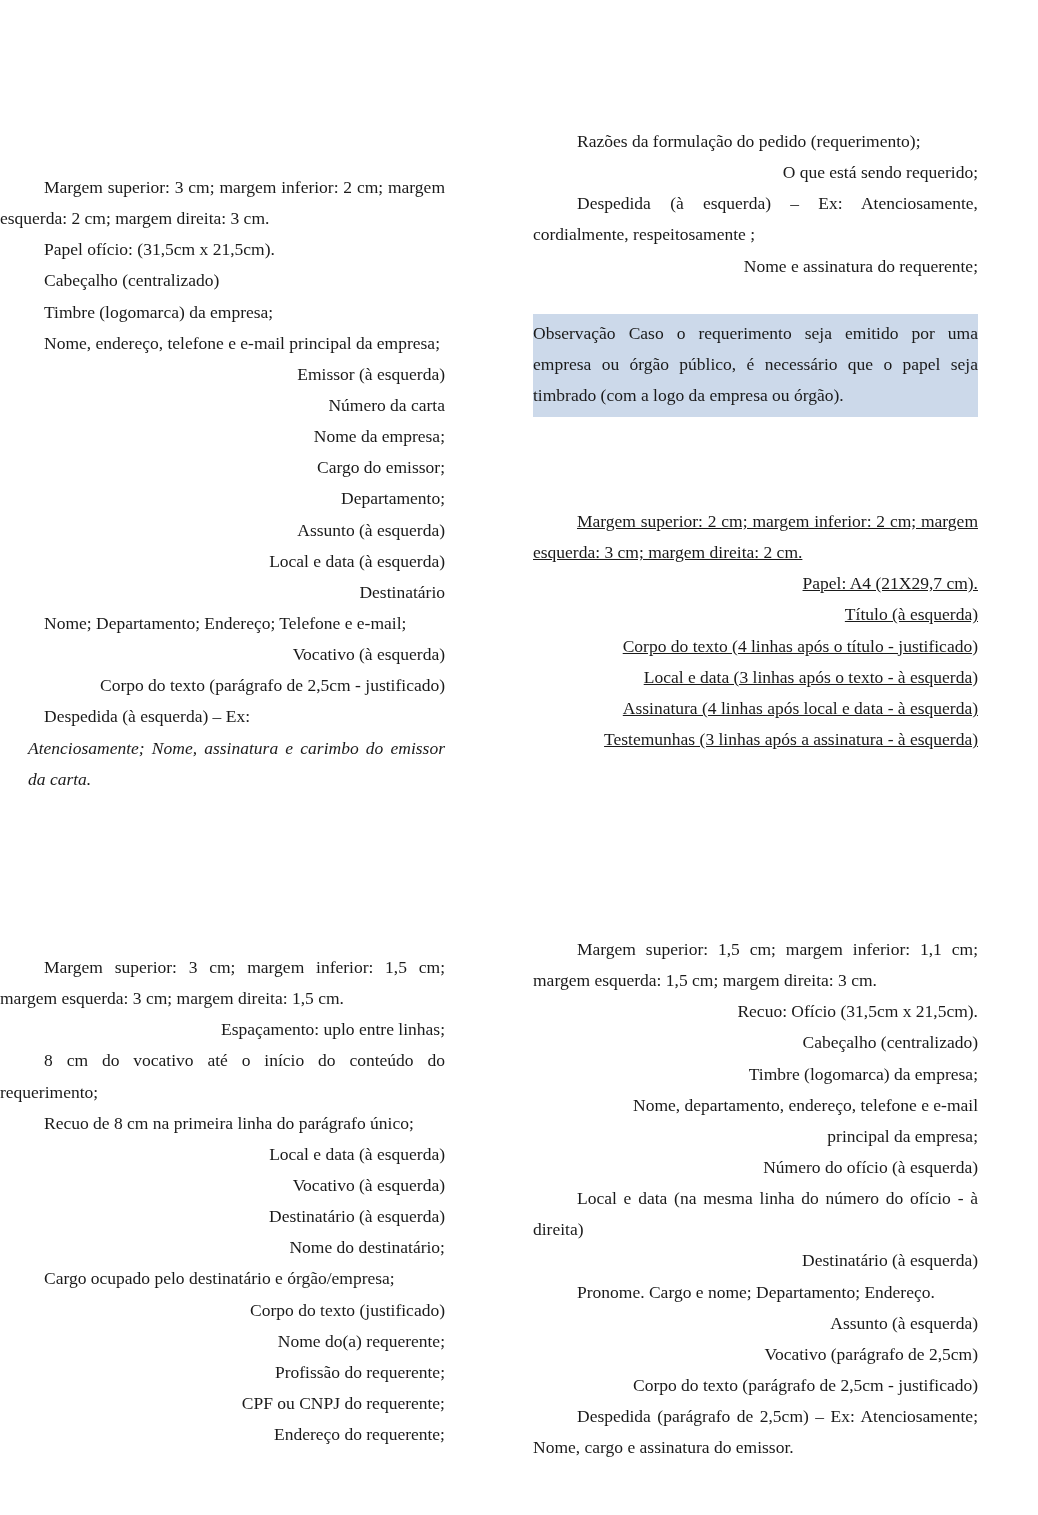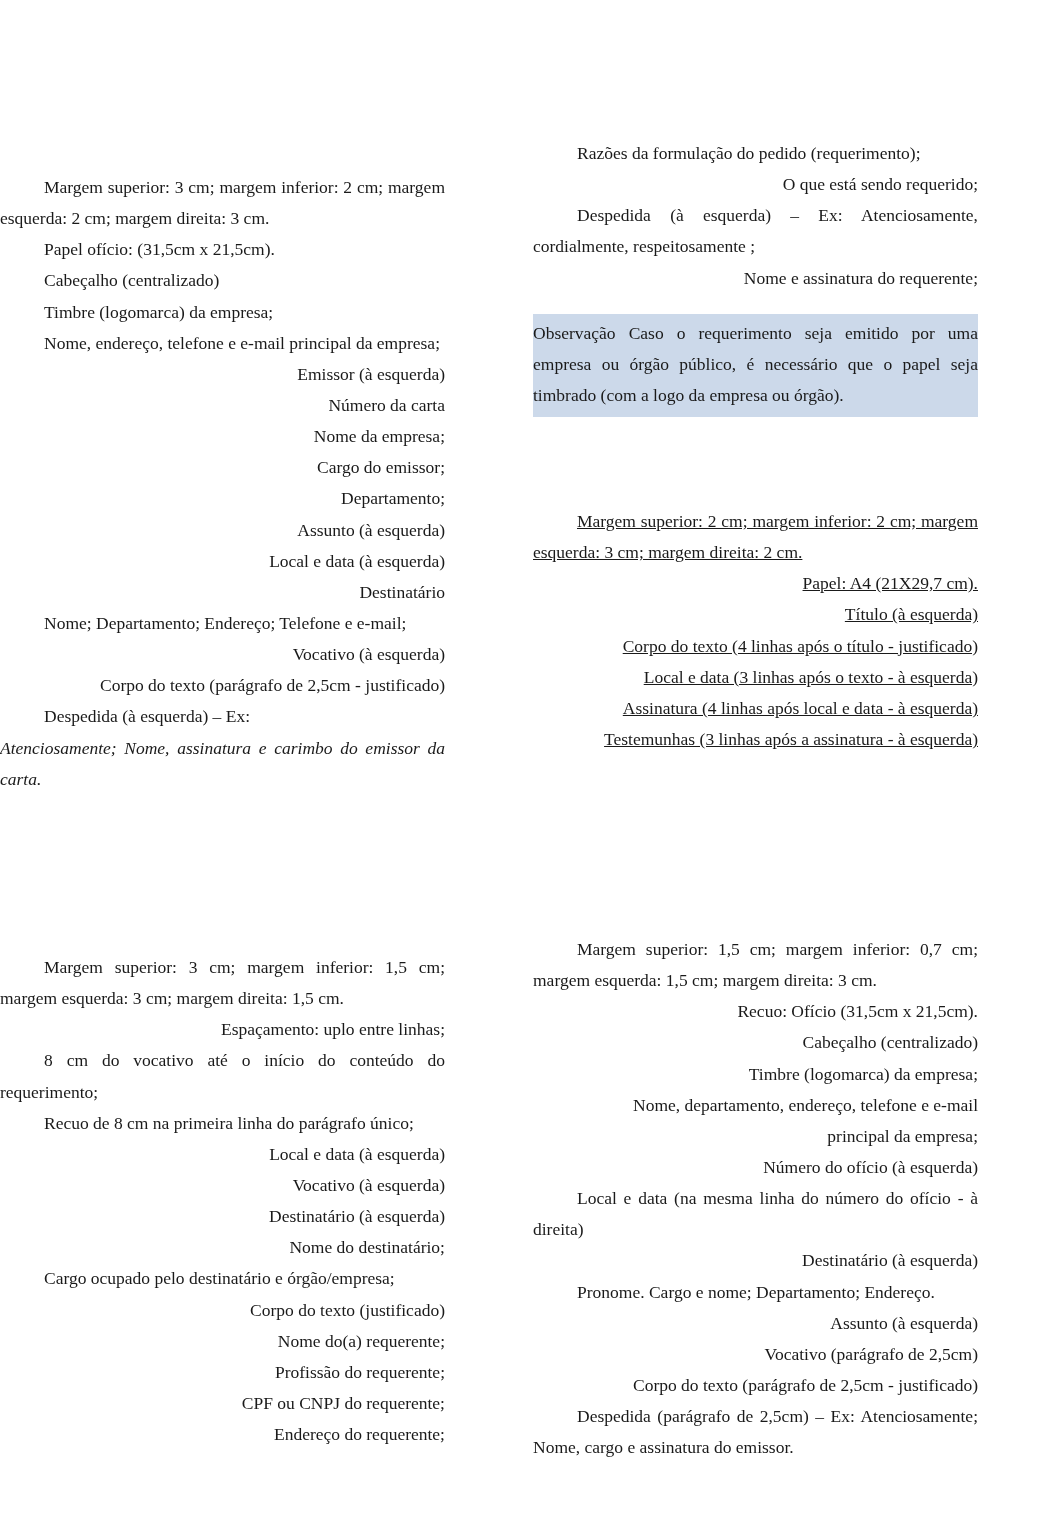--- a/index.html
+++ b/index.html
@@ -28,21 +28,21 @@
   .col-right { left: 533px; }
 
   .blk { font-size: 17.5px; line-height: 1.78; }
   .blk p {
     margin: 0;
     text-align: justify;
     text-justify: inter-word;
   }
   .blk p.ind { text-indent: 44px; }
   .blk p.noj { text-align: right; }
-  .ital { font-style: italic; }
+  .ital { font-style: italic; padding-left: 28px; }
 
   .highlight {
     background: #ccd9ea;
   }
   .highlight p { margin: 0; }
 </style>
 </head>
 <body>
 
 <div class="page">
@@ -78,21 +78,21 @@
     <p class="ind noj">Destinatário (à esquerda)</p>
     <p class="ind noj">Nome do destinatário;</p>
     <p class="ind">Cargo ocupado pelo destinatário e órgão/empresa;</p>
     <p class="ind noj">Corpo do texto (justificado)</p>
     <p class="ind noj">Nome do(a) requerente;</p>
     <p class="ind noj">Profissão do requerente;</p>
     <p class="ind noj">CPF ou CNPJ do requerente;</p>
     <p class="ind noj">Endereço do requerente;</p>
   </div>
 
-  <div class="col col-right blk" style="top: 126px; margin-top: 12px;">
+  <div class="col col-right blk" style="top: 126px;">
     <p class="ind">Razões da formulação do pedido (requerimento);</p>
     <p class="ind noj">O que está sendo requerido;</p>
     <p class="ind">Despedida (à esquerda) – Ex: Atenciosamente, cordialmente, respeitosamente     ;</p>
     <p class="ind noj">Nome e assinatura do requerente;</p>
   </div>
 
   <div class="col col-right blk highlight" style="top: 314px; padding: 4px 0 6px 0;">
     <p>Observação Caso o requerimento seja emitido por uma empresa ou órgão público, é necessário que o papel seja timbrado (com a logo da empresa ou órgão).</p>
   </div>
 
@@ -100,21 +100,21 @@
     <p class="ind">Margem superior: 2 cm; margem inferior: 2 cm; margem esquerda: 3 cm; margem direita: 2 cm.</p>
     <p class="ind noj">Papel:  A4 (21X29,7 cm).</p>
     <p class="ind noj">Título (à esquerda)</p>
     <p class="ind noj">Corpo do texto (4 linhas após o título - justificado)</p>
     <p class="ind noj">Local e data (3 linhas após o texto - à esquerda)</p>
     <p class="ind noj">Assinatura (4 linhas após local e data - à esquerda)</p>
     <p class="ind noj">Testemunhas (3 linhas após a assinatura - à esquerda)</p>
   </div>
 
   <div class="col col-right blk" style="top: 934px;">
-    <p class="ind">Margem superior: 1,5 cm; margem inferior: 0,7 cm; margem esquerda: 1,5 cm; margem direita: 3 cm.</p>
+    <p class="ind">Margem superior: 1,5 cm; margem inferior: 1,1 cm; margem esquerda: 1,5 cm; margem direita: 3 cm.</p>
     <p class="ind noj">Recuo:  Ofício (31,5cm x 21,5cm).</p>
     <p class="ind noj">Cabeçalho (centralizado)</p>
     <p class="ind noj">Timbre (logomarca) da empresa;</p>
     <p class="ind noj">Nome, departamento, endereço, telefone e e-mail principal da empresa;</p>
     <p class="ind noj">Número do ofício (à esquerda)</p>
     <p class="ind">Local e data (na mesma linha do número do ofício - à direita)</p>
     <p class="ind noj">Destinatário (à esquerda)</p>
     <p class="ind">Pronome.  Cargo e nome; Departamento; Endereço.</p>
     <p class="ind noj">Assunto (à esquerda)</p>
     <p class="ind noj">Vocativo (parágrafo de 2,5cm)</p>

